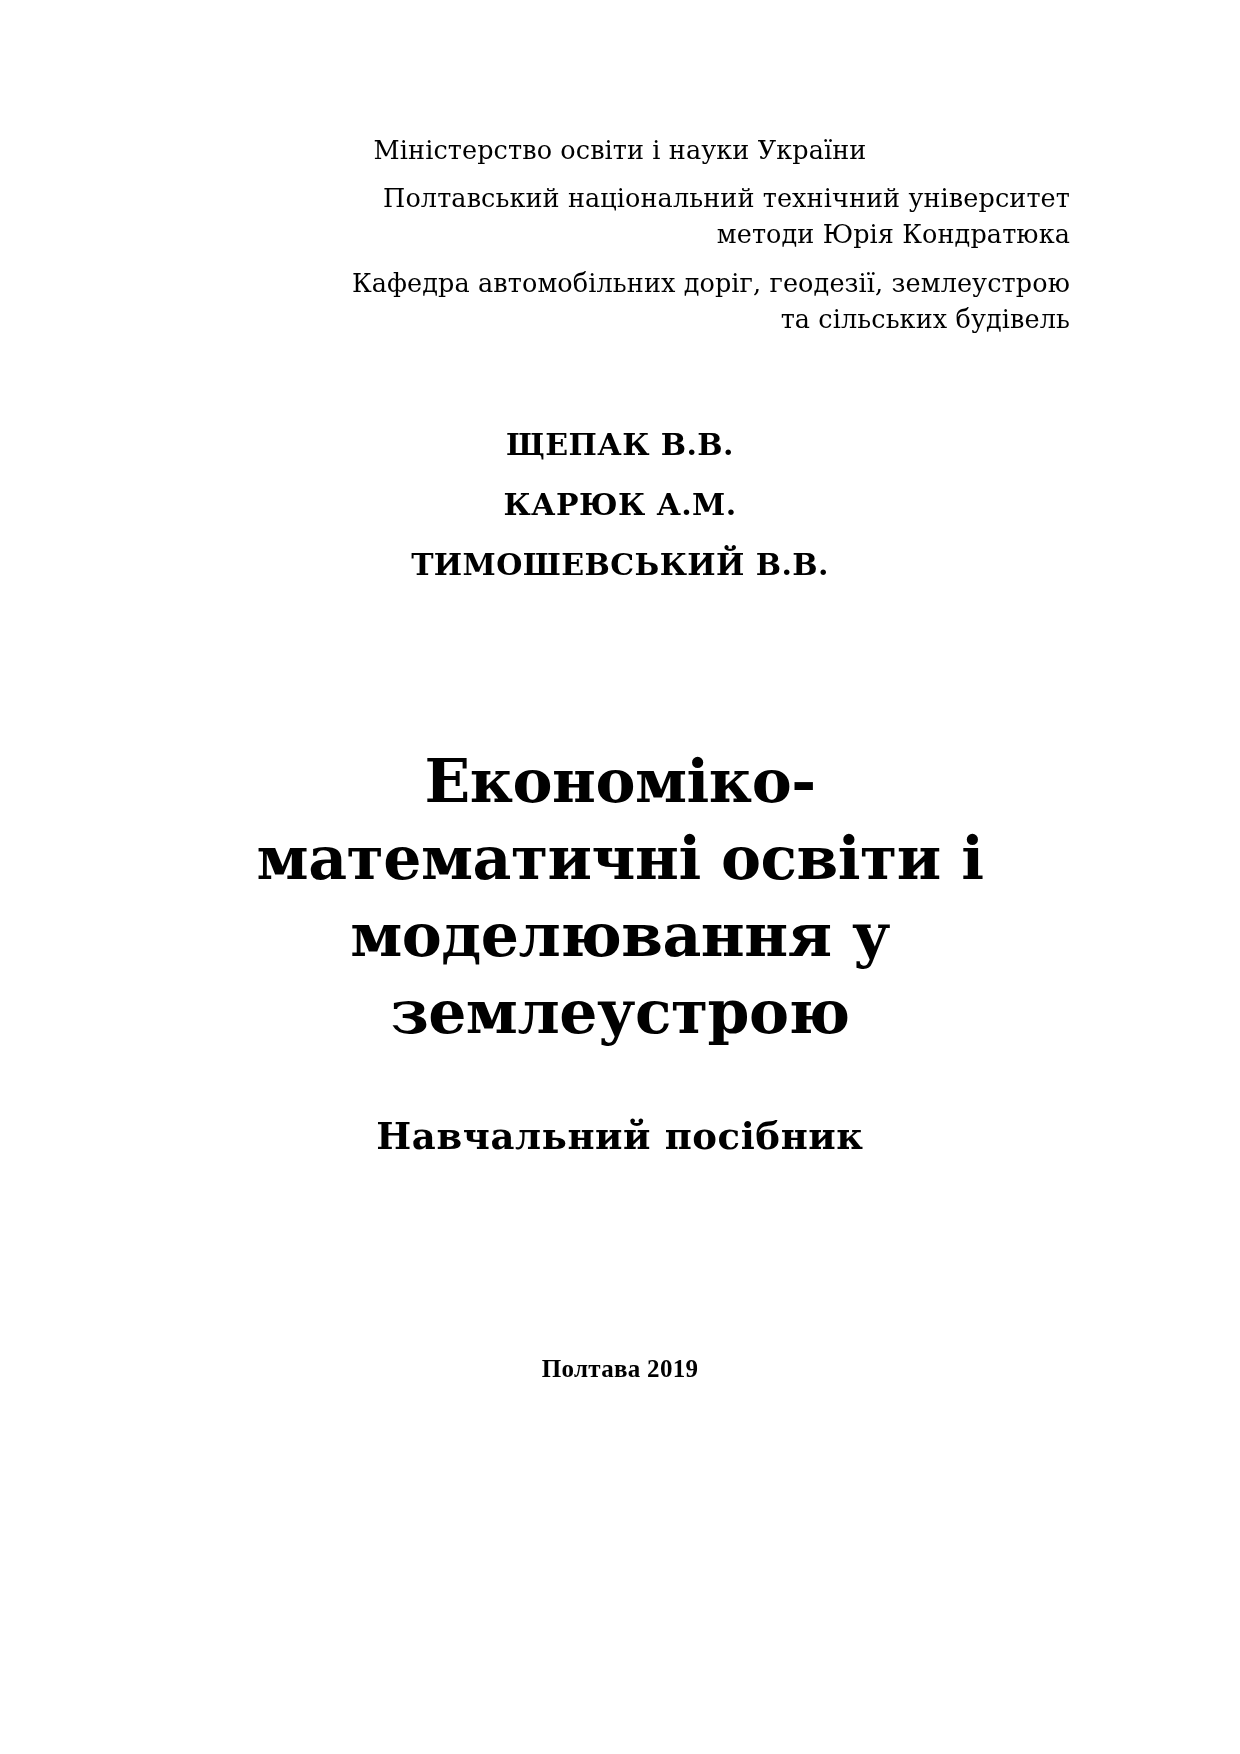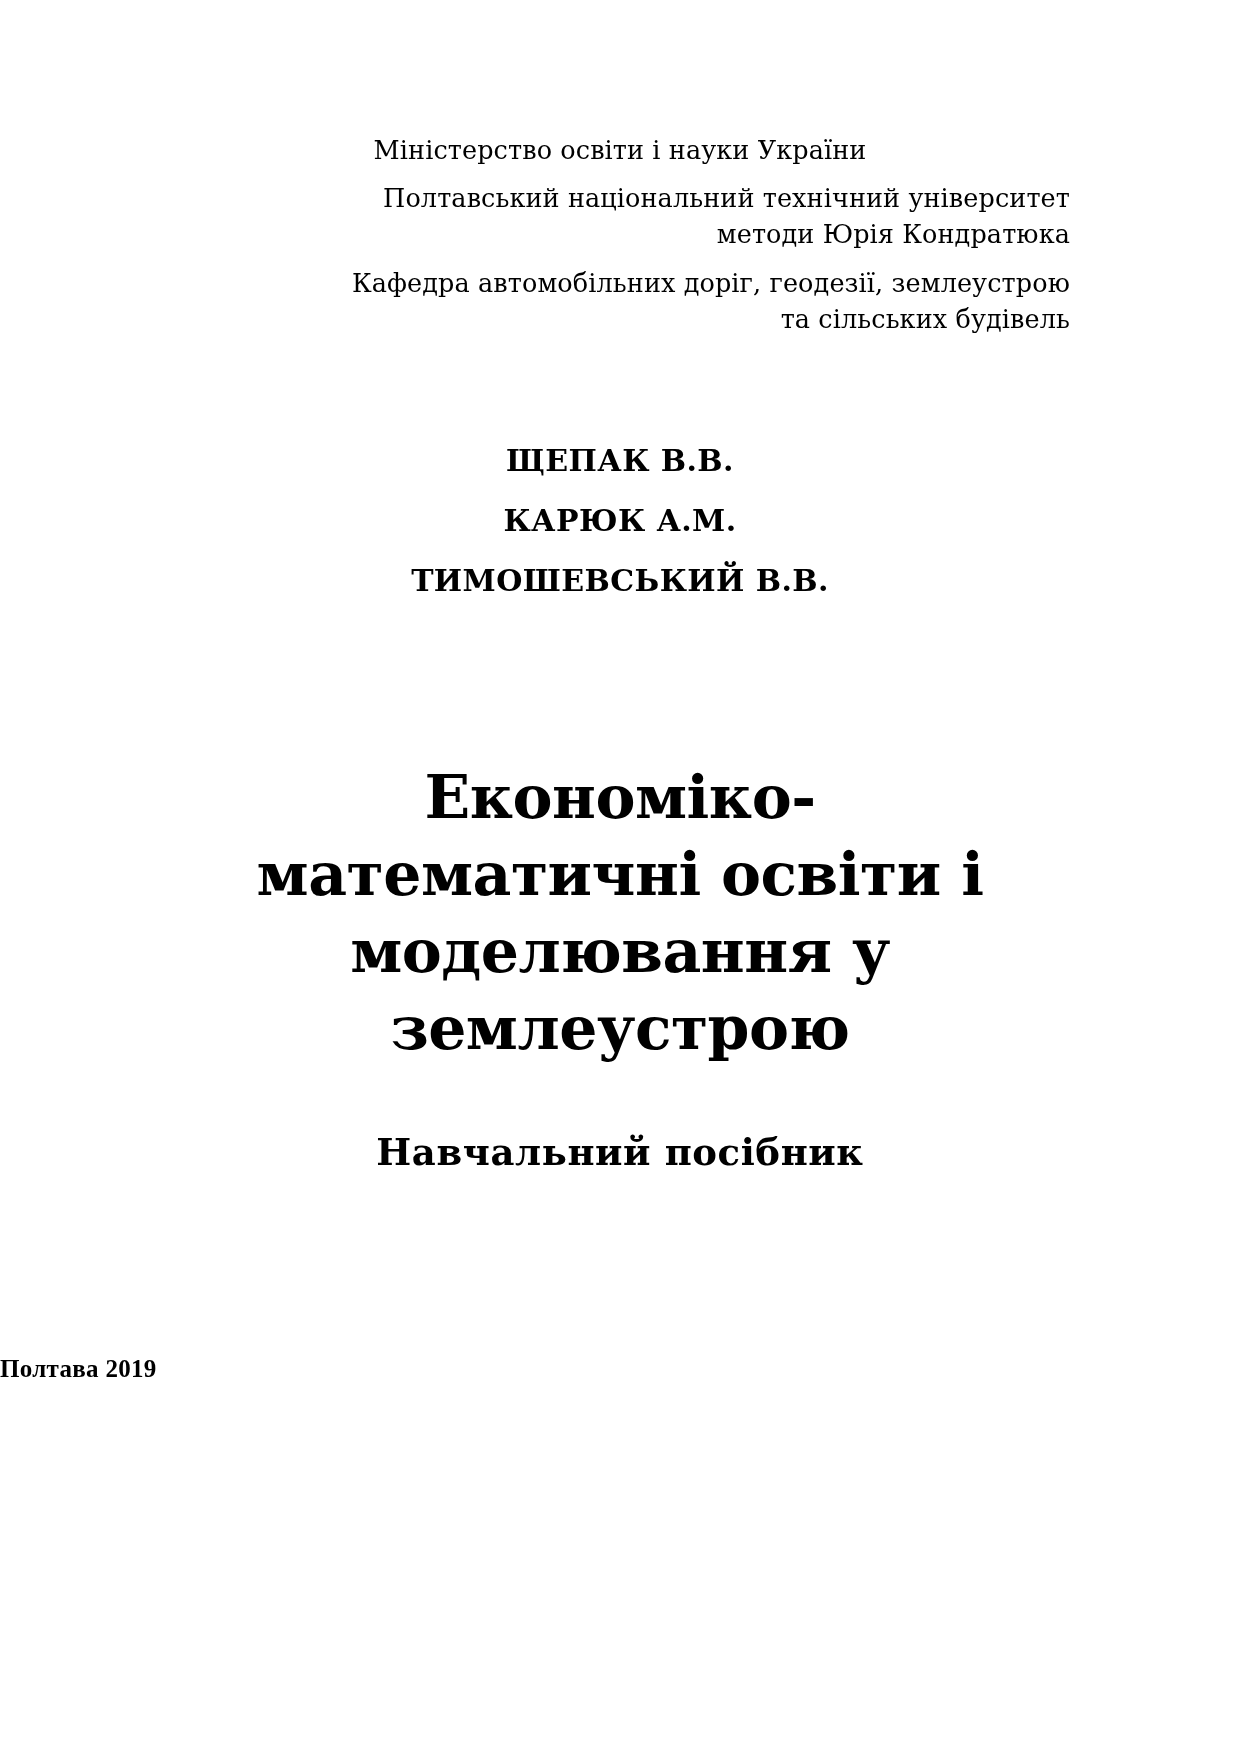--- a/index.html
+++ b/index.html
@@ -35,21 +35,21 @@
     line-height: 1.42;
     letter-spacing: 0.1px;
   }
   .institution .ministry {
     margin-bottom: 12px;
   }
   .institution .university {
     margin-bottom: 12px;
   }
   .institution .department {
-    margin-bottom: 16px;
+    margin-bottom: 0;
   }
   .institution .line {
     display: block;
     text-align: right;
   }
 
   
   .authors {
     margin-top: 78px;
     width: 760px;
@@ -89,21 +89,21 @@
     font-size: 37px;
     letter-spacing: 0.6px;
   }
 
   
   .imprint {
     position: absolute;
     left: 0;
     right: 0;
     top: 1355px;
-    text-align: left;
+    text-align: center;
     font-family: "Liberation Serif", serif;
     font-weight: bold;
     font-size: 25px;
     letter-spacing: 0.3px;
   }
 </style>
 </head>
 <body>
 
 <div class="page">

